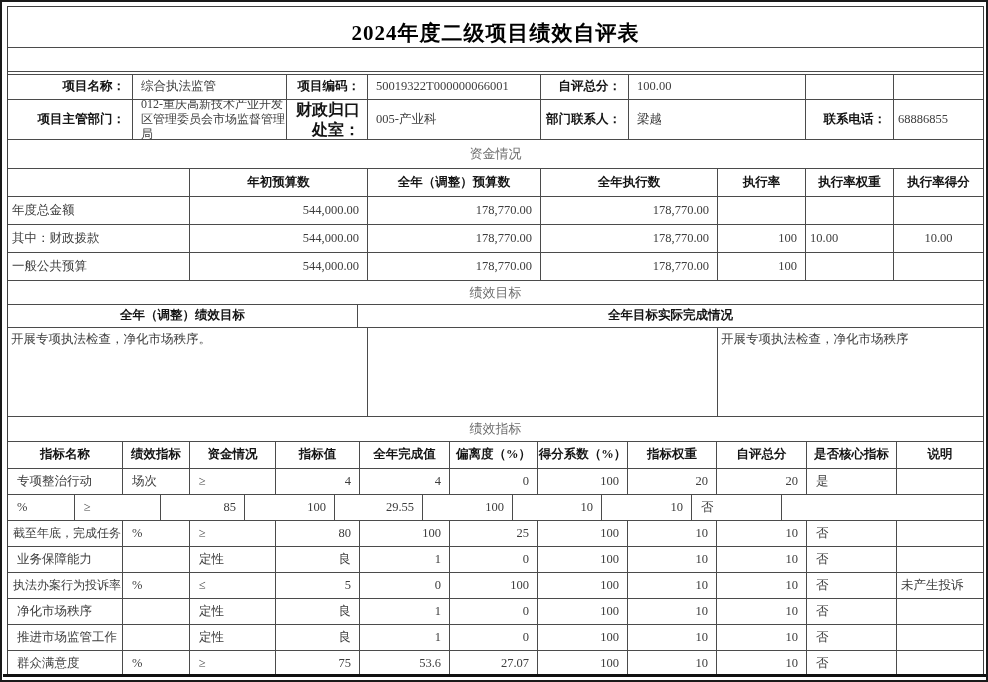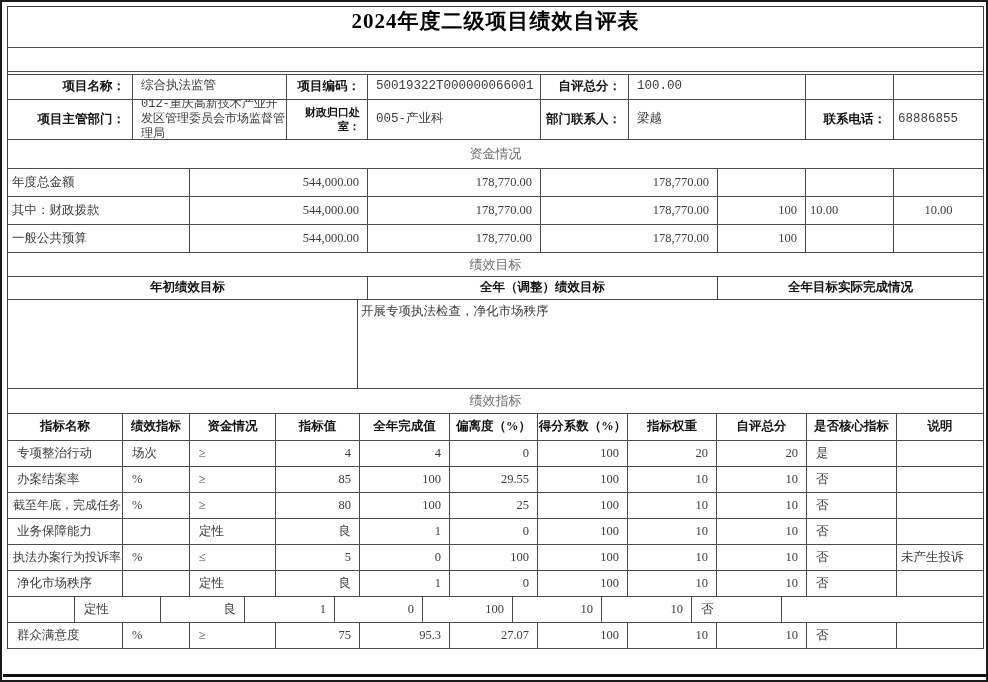--- a/index.html
+++ b/index.html
@@ -25,28 +25,28 @@
   .c{
     box-sizing:border-box;
     border-right:1px solid #4b4b4b;
     display:flex;align-items:center;
     overflow:hidden;
     font-size:12.5px;color:#3d3d3d;
     line-height:1.25;
   }
   .c.last{border-right:none;}
   .lab{justify-content:flex-end;text-align:right;font-weight:bold;color:#141414;padding-right:7px;}
-  .val{justify-content:flex-start;padding-left:8px;font-family:Liberation Mono, monospace;}
+  .val{justify-content:flex-start;padding-left:8px;}
   .hd{justify-content:center;text-align:center;font-weight:bold;color:#141414;}
   .al{justify-content:flex-start;padding-left:9px;}
   .al2{justify-content:flex-start;padding-left:4px;}
   .ar{justify-content:flex-end;padding-right:8px;text-align:right;}
   .ac{justify-content:center;text-align:center;}
   .top{align-items:flex-start;padding-top:4px;}
-  .title-row{height:41px;display:flex;align-items:flex-start;justify-content:center;}
+  .title-row{height:41px;display:flex;align-items:flex-end;justify-content:center;}
   .title-text{font-size:21px;font-weight:bold;color:#000;letter-spacing:1px;}
   .blank-row{height:24px;}
   .section-row{display:flex;align-items:center;justify-content:center;
     font-size:13px;color:#6e6e6e;border-bottom:1px solid #4b4b4b;box-sizing:border-box;}
   .bottom-line{position:absolute;left:1px;top:672px;width:984px;height:3px;background:#101010;}
 </style>
 </head>
 <body>
 
 <div class="page">
@@ -66,30 +66,39 @@
       <div class="c val" style="width:173px">50019322T000000066001</div>
       <div class="c lab" style="width:88px">自评总分：</div>
       <div class="c val" style="width:177px">100.00</div>
       <div class="c" style="width:88px"></div>
       <div class="c last" style="flex:1"></div>
     </div>
 
     <div class="row" style="height:40px">
       <div class="c lab" style="width:125px">项目主管部门：</div>
       <div class="c val" style="width:154px;font-size:12px">012-重庆高新技术产业开发区管理委员会市场监督管理局</div>
-      <div class="c lab" style="width:81px;font-size:11px">财政归口处室：</div>
+      <div class="c lab" style="width:81px;font-size:16px">财政归口处室：</div>
       <div class="c val" style="width:173px">005-产业科</div>
       <div class="c lab" style="width:88px">部门联系人：</div>
       <div class="c val" style="width:177px">梁越</div>
       <div class="c lab" style="width:88px">联系电话：</div>
       <div class="c val last" style="flex:1;padding-left:4px">68886855</div>
     </div>
 
     <div class="section-row" style="height:29px">资金情况</div>
 
+    <div class="row" style="height:28px">
+      <div class="c hd" style="width:182px"></div>
+      <div class="c hd" style="width:178px">年初预算数</div>
+      <div class="c hd" style="width:173px">全年（调整）预算数</div>
+      <div class="c hd" style="width:177px">全年执行数</div>
+      <div class="c hd" style="width:88px">执行率</div>
+      <div class="c hd" style="width:88px">执行率权重</div>
+      <div class="c hd last" style="flex:1">执行率得分</div>
+    </div>
 
     <div class="row" style="height:28px">
       <div class="c al2" style="width:182px">年度总金额</div>
       <div class="c ar" style="width:178px">544,000.00</div>
       <div class="c ar" style="width:173px">178,770.00</div>
       <div class="c ar" style="width:177px">178,770.00</div>
       <div class="c ar" style="width:88px"></div>
       <div class="c al2" style="width:88px"></div>
       <div class="c ac last" style="flex:1"></div>
     </div>
@@ -108,26 +117,26 @@
       <div class="c ar" style="width:173px">178,770.00</div>
       <div class="c ar" style="width:177px">178,770.00</div>
       <div class="c ar" style="width:88px">100</div>
       <div class="c al2" style="width:88px"></div>
       <div class="c ac last" style="flex:1"></div>
     </div>
 
     <div class="section-row" style="height:24px">绩效目标</div>
 
     <div class="row" style="height:23px">
-      <div class="c hd" style="width:360px">年初绩效目标</div>
       <div class="c hd" style="width:350px">全年（调整）绩效目标</div>
       <div class="c hd last" style="flex:1">全年目标实际完成情况</div>
     </div>
 
     <div class="row" style="height:89px">
+      <div class="c top" style="width:360px;padding-left:3px">开展专项执法检查，净化市场秩序。</div>
       <div class="c top" style="width:350px;padding-left:3px"></div>
       <div class="c top last" style="flex:1;padding-left:3px">开展专项执法检查，净化市场秩序</div>
     </div>
 
     <div class="section-row" style="height:25px">绩效指标</div>
 
     <div class="row" style="height:27px">
       <div class="c hd" style="width:115px">指标名称</div>
       <div class="c hd" style="width:67px">绩效指标</div>
       <div class="c hd" style="width:86px">资金情况</div>
@@ -148,21 +157,20 @@
       <div class="c ar" style="width:84px">4</div>
       <div class="c ar" style="width:90px">4</div>
       <div class="c ar" style="width:88px">0</div>
       <div class="c ar" style="width:90px">100</div>
       <div class="c ar" style="width:89px">20</div>
       <div class="c ar" style="width:90px">20</div>
       <div class="c al" style="width:90px">是</div>
       <div class="c al2 last" style="flex:1"></div>
     </div>
     <div class="row" style="height:26px">
-      <div class="c al" style="width:115px">办案结案率</div>
       <div class="c al" style="width:67px">%</div>
       <div class="c al" style="width:86px">≥</div>
       <div class="c ar" style="width:84px">85</div>
       <div class="c ar" style="width:90px">100</div>
       <div class="c ar" style="width:88px">29.55</div>
       <div class="c ar" style="width:90px">100</div>
       <div class="c ar" style="width:89px">10</div>
       <div class="c ar" style="width:90px">10</div>
       <div class="c al" style="width:90px">否</div>
       <div class="c al2 last" style="flex:1"></div>
@@ -213,37 +221,38 @@
       <div class="c ar" style="width:84px">良</div>
       <div class="c ar" style="width:90px">1</div>
       <div class="c ar" style="width:88px">0</div>
       <div class="c ar" style="width:90px">100</div>
       <div class="c ar" style="width:89px">10</div>
       <div class="c ar" style="width:90px">10</div>
       <div class="c al" style="width:90px">否</div>
       <div class="c al2 last" style="flex:1"></div>
     </div>
     <div class="row" style="height:26px">
+      <div class="c al" style="width:115px">推进市场监管工作</div>
       <div class="c al" style="width:67px"></div>
       <div class="c al" style="width:86px">定性</div>
       <div class="c ar" style="width:84px">良</div>
       <div class="c ar" style="width:90px">1</div>
       <div class="c ar" style="width:88px">0</div>
       <div class="c ar" style="width:90px">100</div>
       <div class="c ar" style="width:89px">10</div>
       <div class="c ar" style="width:90px">10</div>
       <div class="c al" style="width:90px">否</div>
       <div class="c al2 last" style="flex:1"></div>
     </div>
     <div class="row" style="height:26px">
       <div class="c al" style="width:115px">群众满意度</div>
       <div class="c al" style="width:67px">%</div>
       <div class="c al" style="width:86px">≥</div>
       <div class="c ar" style="width:84px">75</div>
-      <div class="c ar" style="width:90px">95.3</div>
+      <div class="c ar" style="width:90px">53.6</div>
       <div class="c ar" style="width:88px">27.07</div>
       <div class="c ar" style="width:90px">100</div>
       <div class="c ar" style="width:89px">10</div>
       <div class="c ar" style="width:90px">10</div>
       <div class="c al" style="width:90px">否</div>
       <div class="c al2 last" style="flex:1"></div>
     </div>
 
   </div>
 

